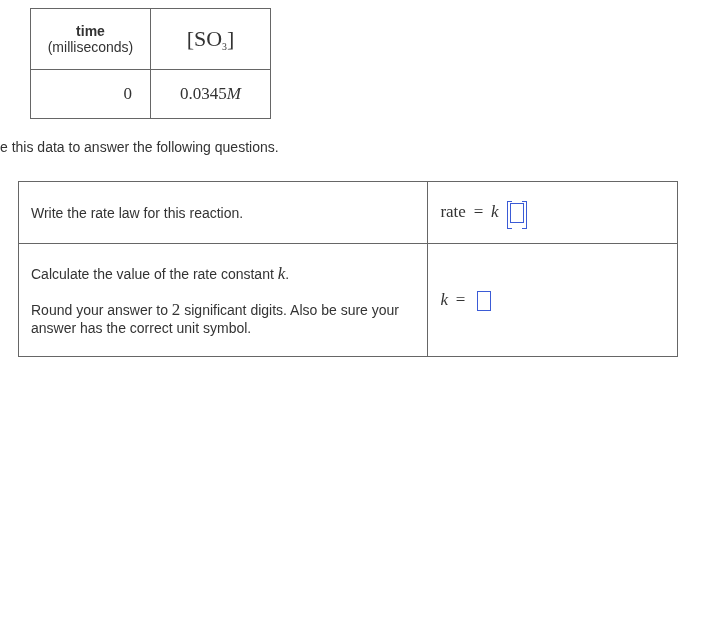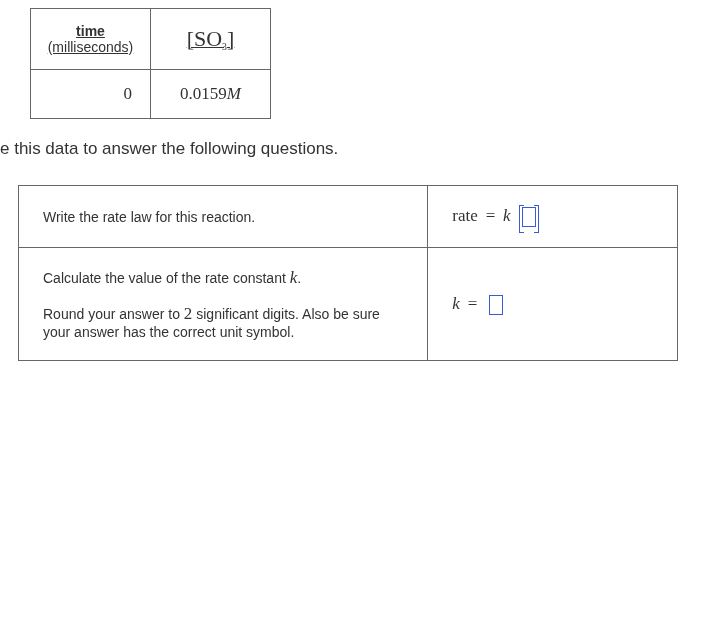--- a/index.html
+++ b/index.html
@@ -20,42 +20,41 @@
     .data-table th, .data-table td {
       border: 1px solid #666;
       padding: 14px 12px;
       text-align: center;
       vertical-align: middle;
     }
     .data-table th {
       font-weight: bold;
       font-size: 14px;
       min-width: 120px;
-      text-decoration: underline;
     }
     .data-table td {
       font-family: 'Times New Roman', serif;
       font-size: 17px;
     }
     .data-table td:first-child { text-align: right; padding-right: 18px; }
     .unit-M { font-style: italic; }
     .so3-bracket { font-family: 'Times New Roman', serif; font-size: 22px; font-weight: normal; }
     .sub { vertical-align: sub; font-size: 0.7em; }
     .instruction {
       margin: 12px 0 26px 0;
-      font-size: 17px;
+      font-size: 14px;
     }
     .qa-table {
       border-collapse: collapse;
       margin-left: 18px;
       width: 660px;
     }
     .qa-table td {
       border: 1px solid #666;
-      padding: 20px 24px;
+      padding: 20px 12px;
       vertical-align: middle;
       font-size: 14px;
     }
     .qa-left { width: 410px; }
     .qa-right { width: 250px; }
     .mathvar { font-family: 'Times New Roman', serif; font-style: italic; font-size: 17px; }
     .mathtxt { font-family: 'Times New Roman', serif; font-size: 17px; text-align: right; }
     .input-box {
       display: inline-block;
       border: 1.5px solid #3b5bd6;
@@ -96,21 +95,21 @@
         <span style="font-weight:normal;">(milliseconds)</span>
       </th>
       <th>
         <span class="so3-bracket">[</span><span class="so3-bracket" style="font-size:22px;">SO</span><span class="so3-bracket sub">3</span><span class="so3-bracket">]</span>
       </th>
     </tr>
   </thead>
   <tbody>
     <tr>
       <td>0</td>
-      <td><span>0.0159</span><span class="unit-M">M</span></td>
+      <td><span>0.0345</span><span class="unit-M">M</span></td>
     </tr>
   </tbody>
 </table>
 
 <div class="instruction">e this data to answer the following questions.</div>
 
 <table class="qa-table">
   <tbody>
       <tr>
     <td class="qa-left">Write the rate law for this reaction.</td>

